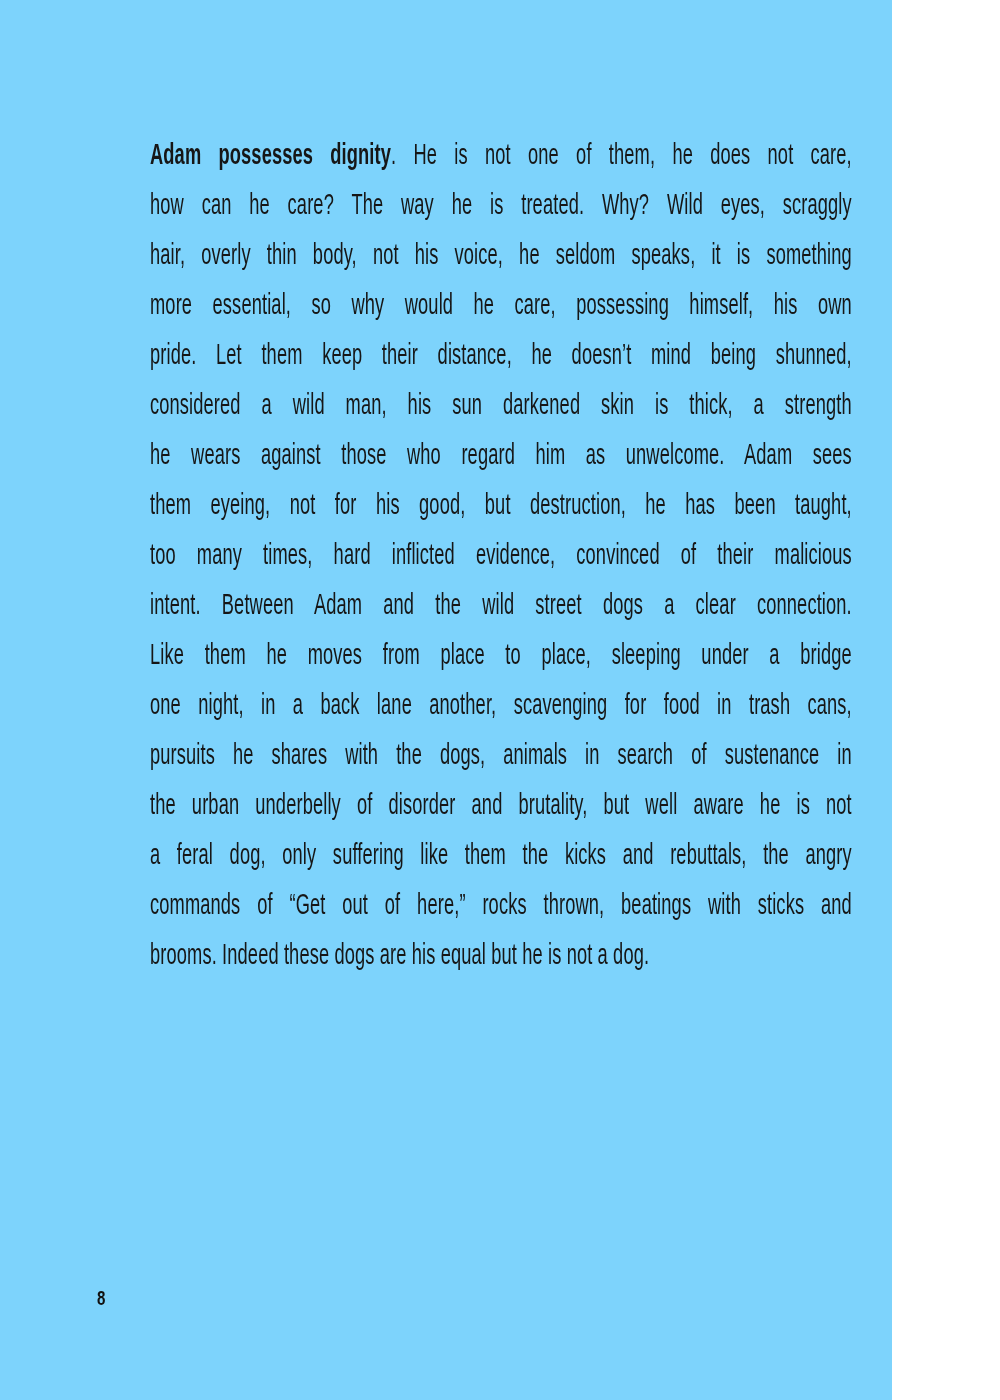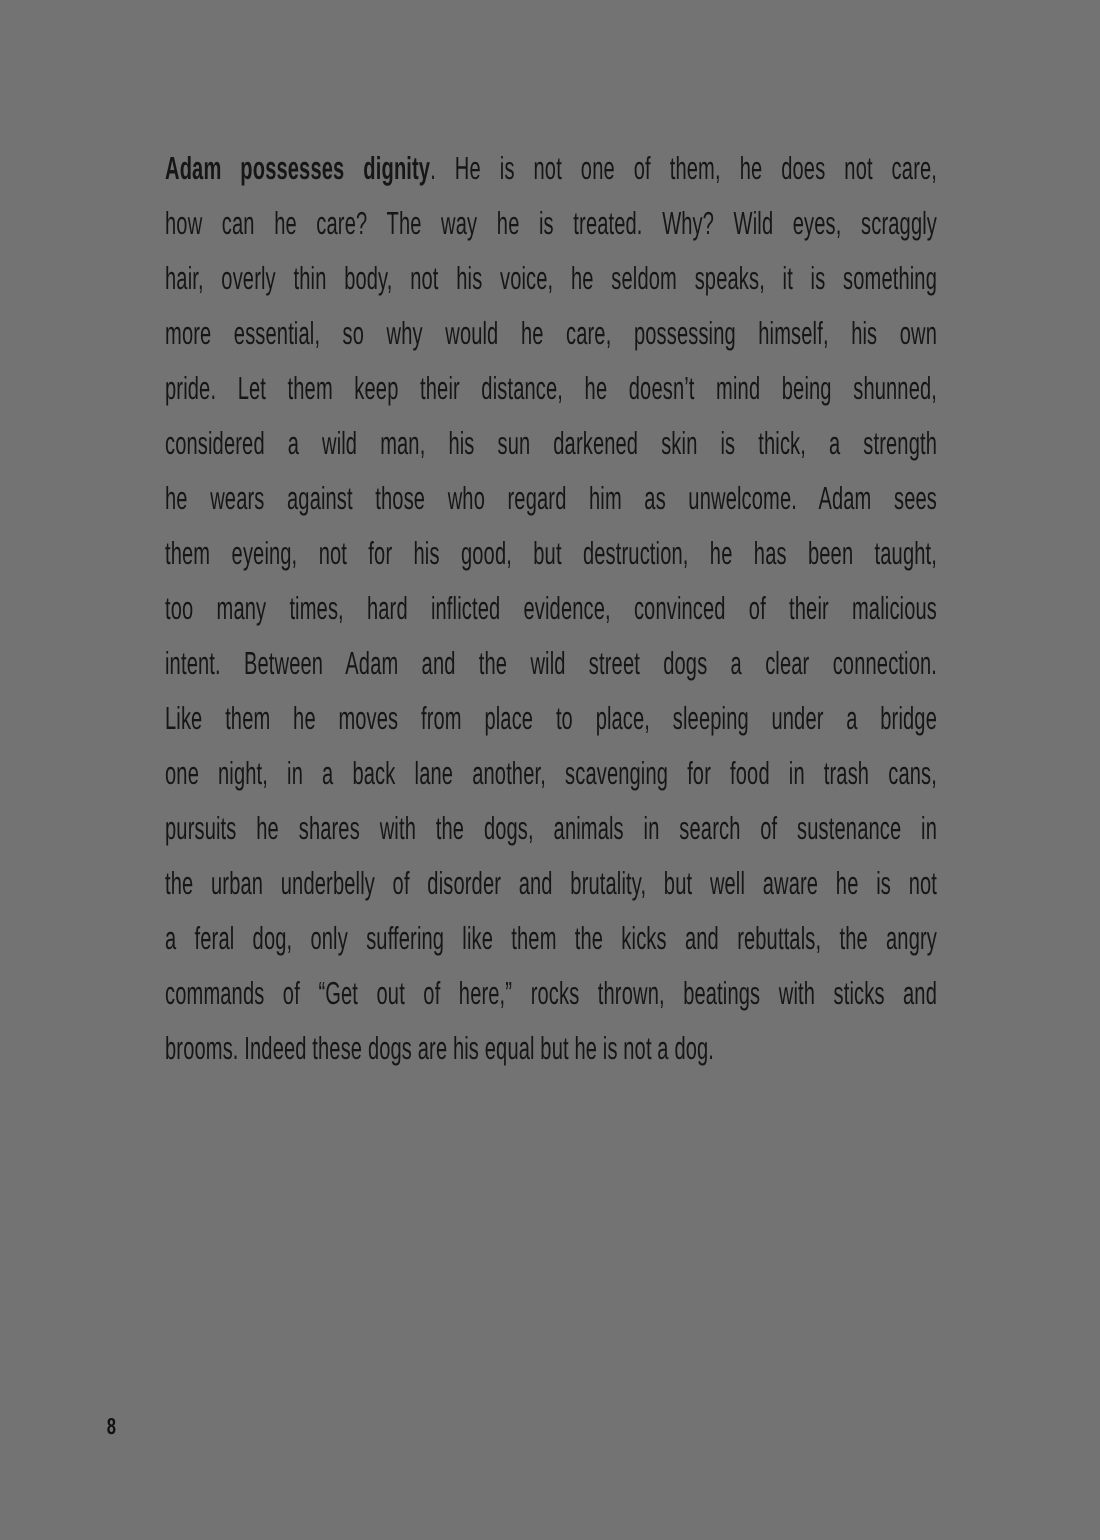--- a/index.html
+++ b/index.html
@@ -2,23 +2,23 @@
 <html><head>
 <meta charset="utf-8">
 <style>
   html, body {
     margin: 0;
     padding: 0;
     background: #ffffff;
   }
   .page {
     position: relative;
-    width: 1000px;
+    width: 892px;
     height: 1400px;
-    background: #737373;
+    background: #7dd3fc;
     overflow: hidden;
     font-family: "Liberation Sans", sans-serif;
     color: #161616;
   }
   
   .text-block {
     position: absolute;
     left: 150px;
     top: 129px;
     width: 702px;

